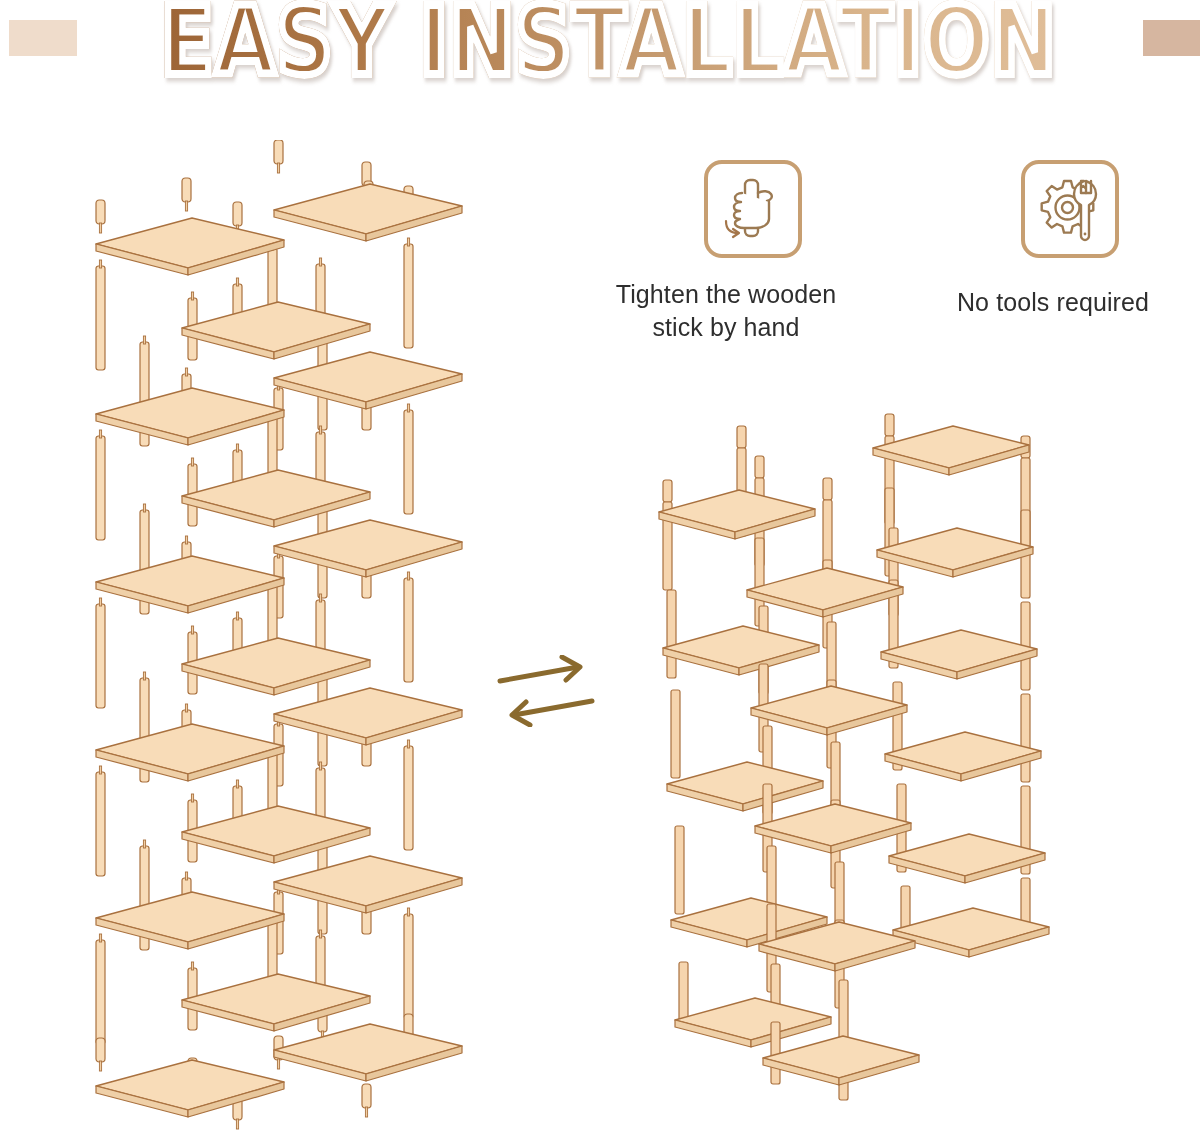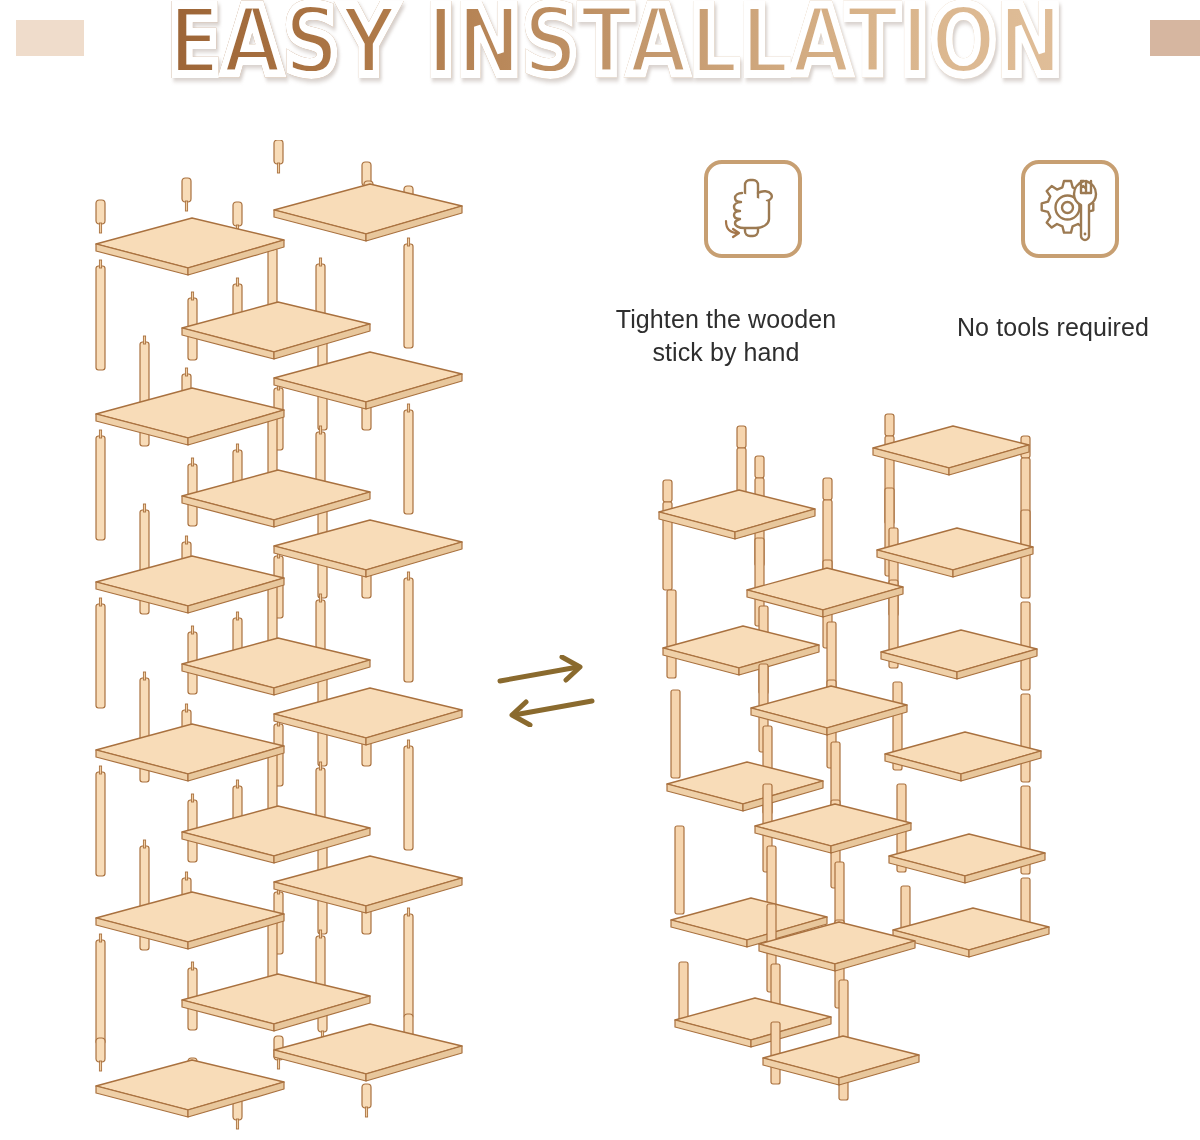--- a/index.html
+++ b/index.html
@@ -6,21 +6,21 @@
   html,body{margin:0;padding:0;}
   body{
     width:1200px;height:1140px;
     background:#FFFFFF;
     font-family:"Liberation Sans","DejaVu Sans",sans-serif;
     position:relative;overflow:hidden;
   }
   #page{position:relative;width:1200px;height:1140px;}
 
   
-  .header{position:absolute;left:16px;top:0;width:1002px;height:100px;}
+  .header{position:absolute;left:9px;top:0;width:1002px;height:100px;}
   .side-bar{position:absolute;top:20px;height:36px;}
   .side-bar.left{left:0;width:68px;}
   .side-bar.right{left:1134px;width:66px;}
 
   .title-wrap{
     position:absolute;left:0;top:-6px;width:1200px;height:96px;
     display:flex;align-items:center;justify-content:center;
   }
   .title{
     font-family:"DejaVu Sans","Liberation Sans",sans-serif;
@@ -36,21 +36,21 @@
     background:linear-gradient(95deg,#9C6436 0%,#AE7847 22%,#C59A6F 55%,#D9B48B 78%,#E0BE99 100%);
     -webkit-background-clip:text;
     background-clip:text;
     -webkit-text-fill-color:transparent;
     filter:drop-shadow(2px 3px 2px rgba(140,120,110,0.35));
     white-space:nowrap;
     user-select:none;
   }
 
   
-  .feature{position:absolute;display:flex;flex-direction:column;align-items:center;gap:25px;}
+  .feature{position:absolute;display:flex;flex-direction:column;align-items:center;}
   .feature .icon-box{
     width:98px;height:98px;border:4px solid #C79F72;border-radius:18px;
     background:#FFFFFF;display:flex;align-items:center;justify-content:center;
     box-sizing:border-box;
   }
   .feature .caption{
     margin-top:20px;text-align:center;color:#2E2E2E;
     font-size:25px;line-height:33px;letter-spacing:0.1px;white-space:pre-line;
   }
   #feature-hand{left:611px;top:160px;width:230px;}

